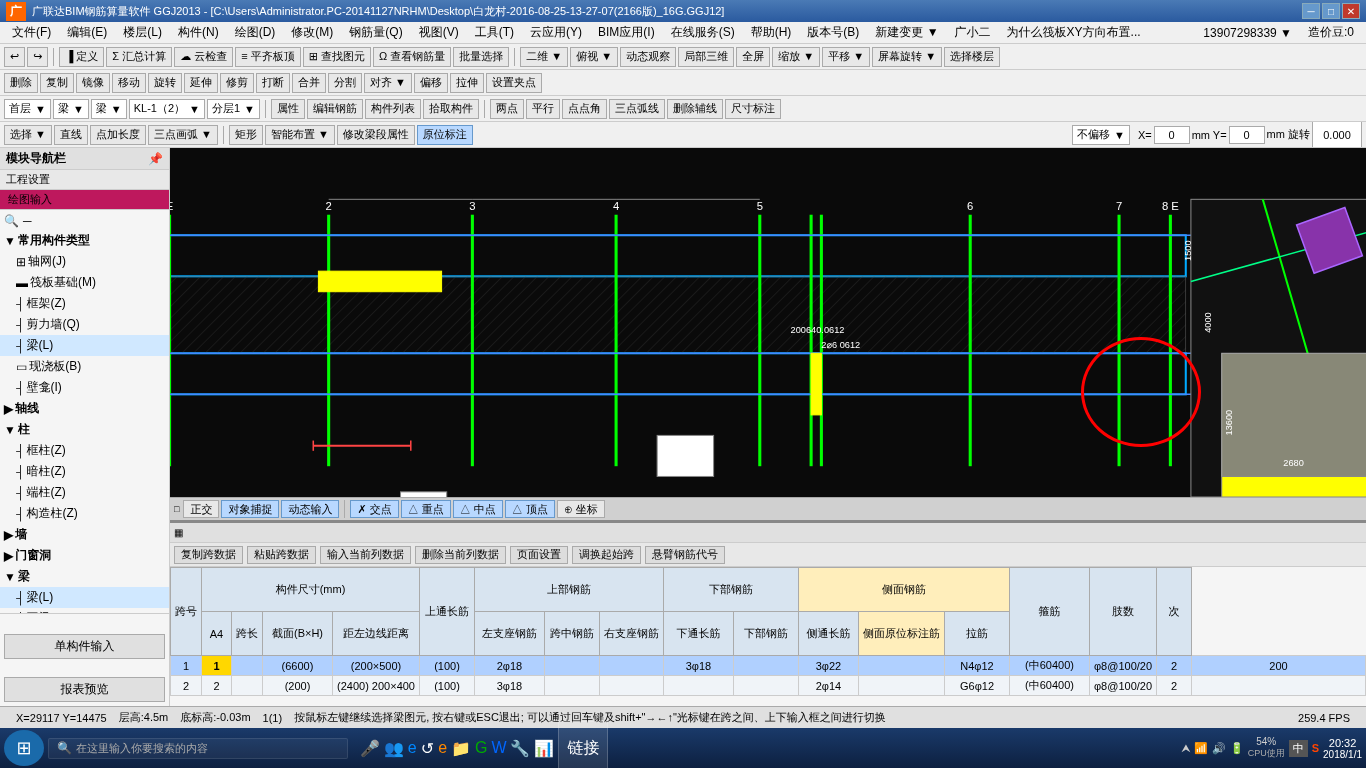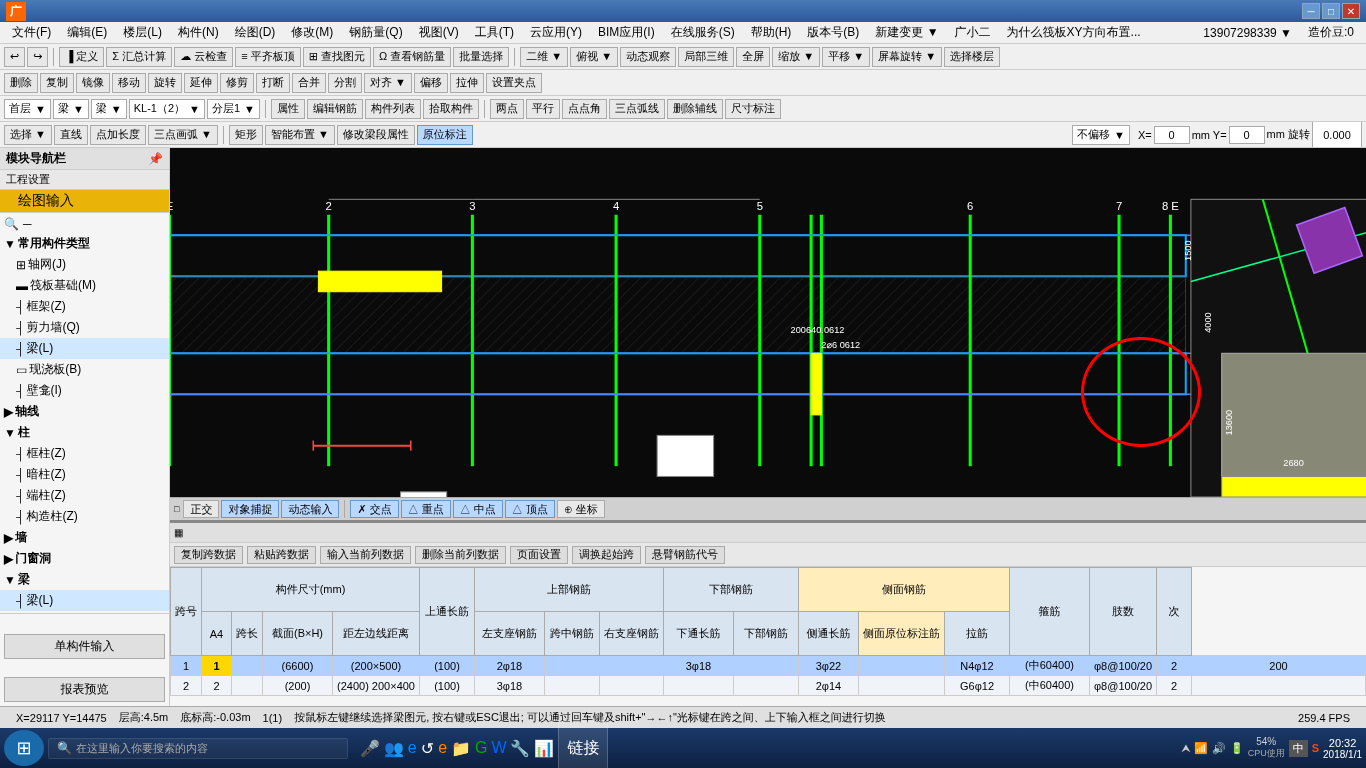--- a/index.html
+++ b/index.html
@@ -287,20 +287,21 @@
       border-radius: 50%;
       pointer-events: none;
     }
   </style>
 </head>
 <body>
 
 <div id="titlebar">
   <div id="titlebar-left">
     <span style="background:#ff6600;color:white;padding:1px 4px;font-weight:bold;font-size:12px;">广</span>
+    <span style="font-size:11px;">广联达BIM钢筋算量软件 GGJ2013 - [C:\Users\Administrator.PC-20141127NRHM\Desktop\白龙村-2016-08-25-13-27-07(2166版)_16G.GGJ12]</span>
   </div>
   <div id="titlebar-right">
     <div class="title-btn">─</div>
     <div class="title-btn">□</div>
     <div class="title-btn close">✕</div>
   </div>
 </div>
 
 <div id="menubar">
   <span class="menu-item">文件(F)</span>
@@ -424,21 +425,21 @@
 </div>
 
 <div id="main-layout" style="height:calc(768px - 22px - 22px - 26px - 26px - 26px - 26px - 22px - 40px);">
 
   <div id="sidebar">
     <div id="sidebar-header">
       <span>模块导航栏</span>
       <span style="cursor:pointer;">📌</span>
     </div>
     <div style="background:#e8e8e8;border-bottom:1px solid #ccc;padding:2px 6px;font-size:11px;">工程设置</div>
-    <div style="background:#eab308;border-bottom:1px solid #ccc;padding:2px 18px;font-size:14px;">绘图输入</div>
+    <div style="background:#be185d;border-bottom:1px solid #ccc;padding:2px 8px;font-size:11px;">绘图输入</div>
     <div style="padding:4px 4px 2px;display:flex;gap:4px;">
       <span style="cursor:pointer;">🔍</span>
       <span style="cursor:pointer;">─</span>
     </div>
     <div id="sidebar-content">
 
       <div class="tree-item tree-category">
         <span>▼</span>
         <span>常用构件类型</span>
       </div>

